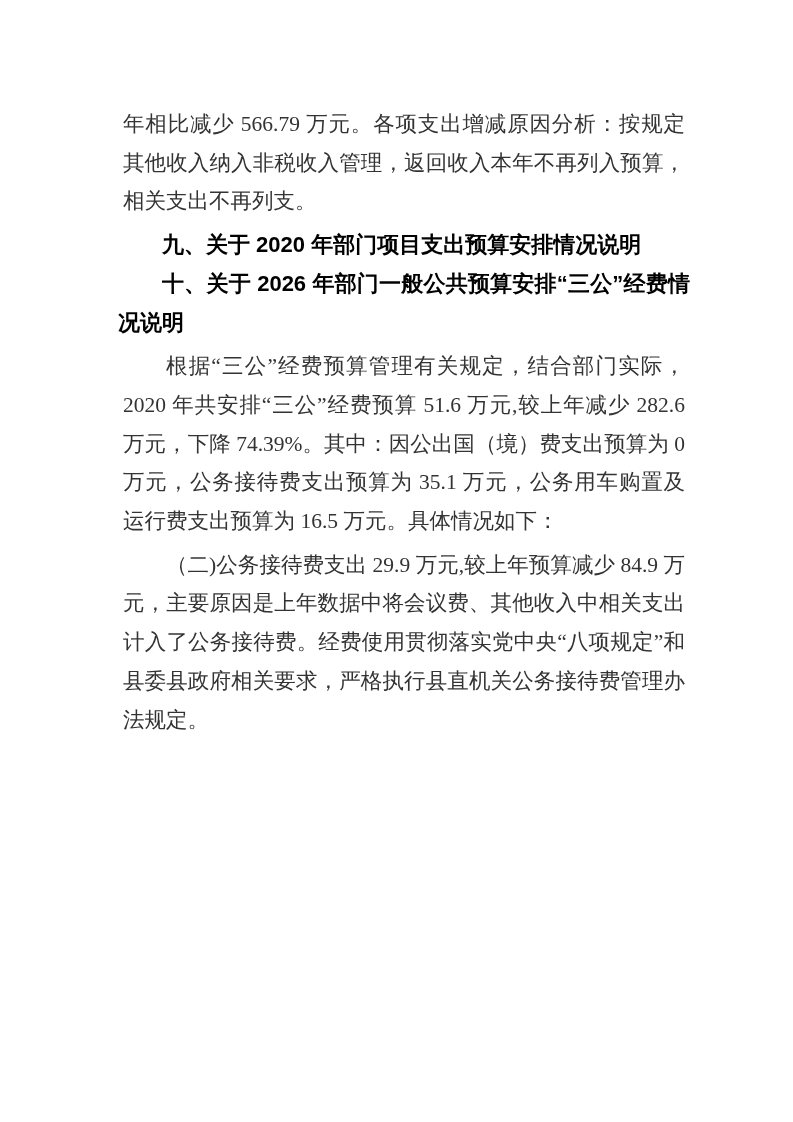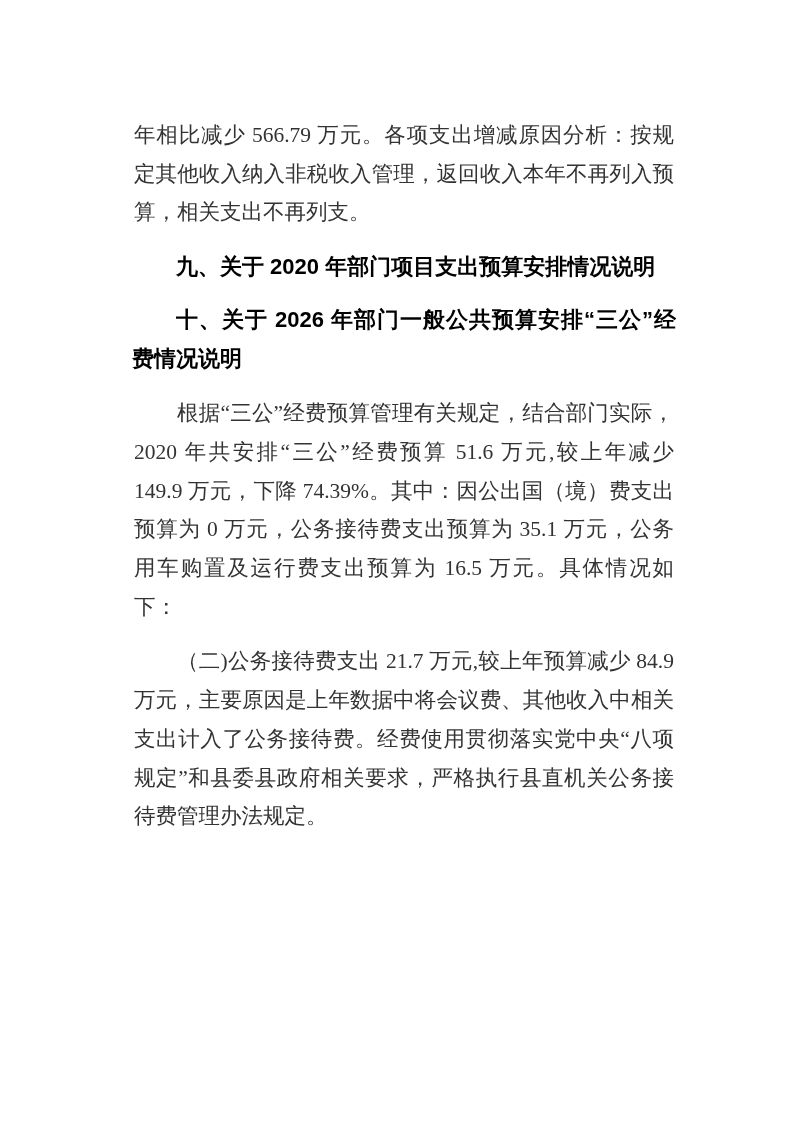--- a/index.html
+++ b/index.html
@@ -21,28 +21,28 @@
     top: 100px;
     width: 572px;
     color: #333333;
     font-size: 21.5px;
     line-height: 38.7px;
     text-align: justify;
     text-justify: inter-ideograph;
     word-break: normal;
   }
   .para {
-    margin: 16px;
+    margin: 5px;
     text-indent: 2em;
   }
   .para.continuation {
     text-indent: 0;
   }
   .doc-heading {
-    margin: 14px;
+    margin: 0;
     font-size: 22px;
     line-height: 38.7px;
     text-indent: 2em;
     font-weight: bold;
     color: #000000;
     font-family: "Liberation Sans", "DejaVu Sans", sans-serif;
     text-align: justify;
   }
 </style>
 </head>
@@ -51,19 +51,19 @@
 <div class="page">
   <div class="content">
 
     <p class="para continuation">年相比减少 566.79 万元。各项支出增减原因分析：按规定其他收入纳入非税收入管理，返回收入本年不再列入预算，相关支出不再列支。</p>
 
     <h2 class="doc-heading">九、关于 2020 年部门项目支出预算安排情况说明</h2>
 
 
     <h2 class="doc-heading">十、关于 2026 年部门一般公共预算安排“三公”经费情况说明</h2>
 
-    <p class="para">根据“三公”经费预算管理有关规定，结合部门实际，2020 年共安排“三公”经费预算 51.6 万元,较上年减少 149.9 万元，下降 74.39%。其中：因公出国（境）费支出预算为 0 万元，公务接待费支出预算为 35.1 万元，公务用车购置及运行费支出预算为 16.5 万元。具体情况如下：</p>
+    <p class="para">根据“三公”经费预算管理有关规定，结合部门实际，2020 年共安排“三公”经费预算 51.6 万元,较上年减少 282.6 万元，下降 74.39%。其中：因公出国（境）费支出预算为 0 万元，公务接待费支出预算为 35.1 万元，公务用车购置及运行费支出预算为 16.5 万元。具体情况如下：</p>
 
 
-    <p class="para">（二)公务接待费支出 21.7 万元,较上年预算减少 84.9 万元，主要原因是上年数据中将会议费、其他收入中相关支出计入了公务接待费。经费使用贯彻落实党中央“八项规定”和县委县政府相关要求，严格执行县直机关公务接待费管理办法规定。</p>
+    <p class="para">（二)公务接待费支出 29.9 万元,较上年预算减少 84.9 万元，主要原因是上年数据中将会议费、其他收入中相关支出计入了公务接待费。经费使用贯彻落实党中央“八项规定”和县委县政府相关要求，严格执行县直机关公务接待费管理办法规定。</p>
 
   </div>
 </div>
 
 </body></html>

